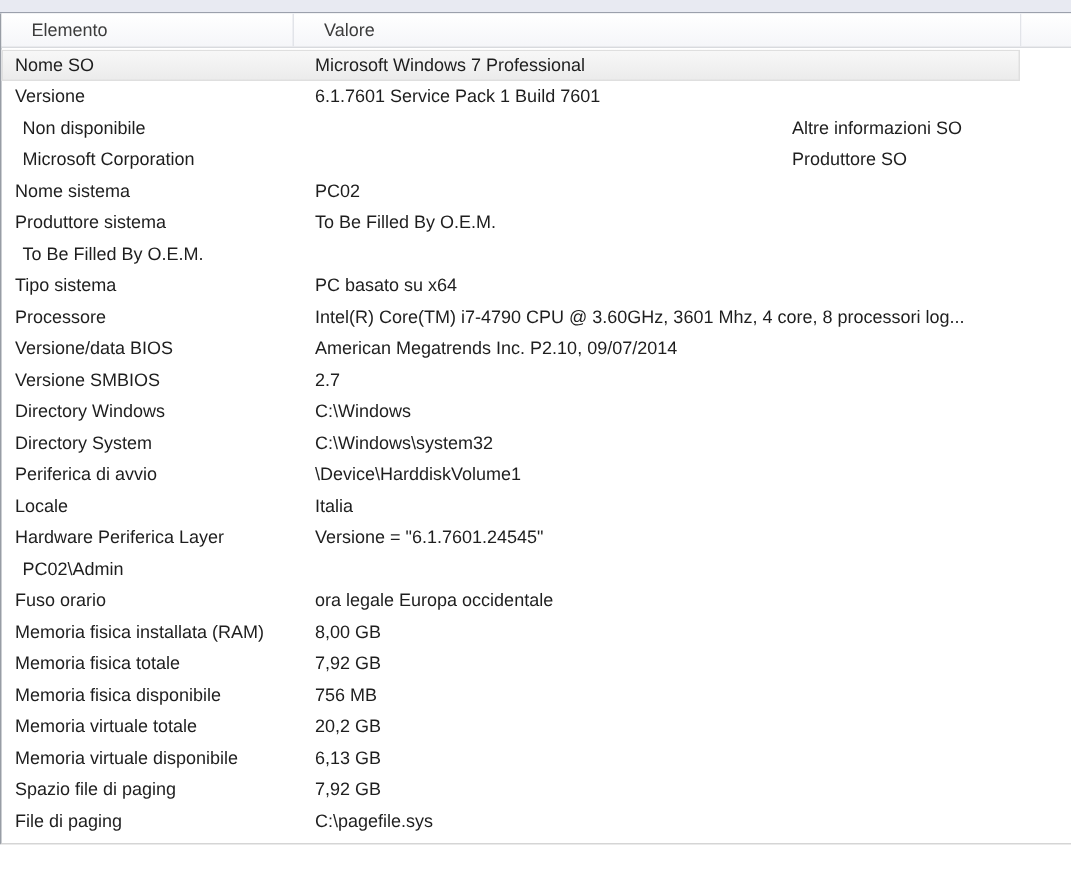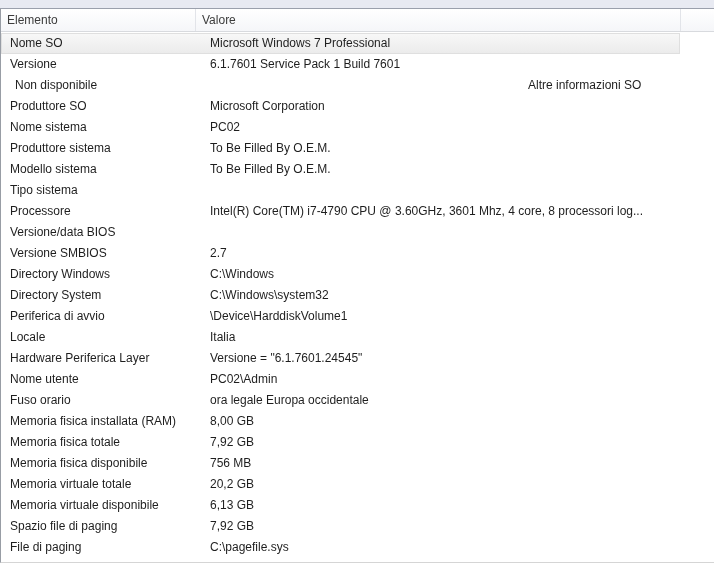--- a/index.html
+++ b/index.html
@@ -25,21 +25,21 @@
   }
   .header-row{
     display:flex;
     height:22px;
     background:linear-gradient(#ffffff,#f5f6f9);
     border-bottom:1px solid #d8dade;
   }
   .hcell{
     box-sizing:border-box;
     line-height:22px;
-    padding-left:6px;
+    padding-left:20px;
     color:#3c3c3c;
     position:relative;
     white-space:nowrap;
     overflow:hidden;
   }
   .hcell.el{width:195px;}
   .hcell.val{width:485px;}
   .hcell.rest{flex:1;padding-left:0;}
   .hcell.el::after,.hcell.val::after{
     content:"";
@@ -83,44 +83,45 @@
   </div>
       <div class="row">
     <div class="cell el">Versione</div>
     <div class="cell val">6.1.7601 Service Pack 1 Build 7601</div>
   </div>
       <div class="row">
     <div class="cell val">Non disponibile</div>
     <div class="cell el">Altre informazioni SO</div>
   </div>
       <div class="row">
+    <div class="cell val">Microsoft Corporation</div>
     <div class="cell el">Produttore SO</div>
-    <div class="cell val">Microsoft Corporation</div>
   </div>
       <div class="row">
     <div class="cell el">Nome sistema</div>
     <div class="cell val">PC02</div>
   </div>
       <div class="row">
     <div class="cell el">Produttore sistema</div>
     <div class="cell val">To Be Filled By O.E.M.</div>
   </div>
       <div class="row">
-    <div class="cell el">Modello sistema</div>
     <div class="cell val">To Be Filled By O.E.M.</div>
   </div>
       <div class="row">
     <div class="cell el">Tipo sistema</div>
+    <div class="cell val">PC basato su x64</div>
   </div>
       <div class="row">
     <div class="cell el">Processore</div>
     <div class="cell val">Intel(R) Core(TM) i7-4790 CPU @ 3.60GHz, 3601 Mhz, 4 core, 8 processori log...</div>
   </div>
       <div class="row">
     <div class="cell el">Versione/data BIOS</div>
+    <div class="cell val">American Megatrends Inc. P2.10, 09/07/2014</div>
   </div>
       <div class="row">
     <div class="cell el">Versione SMBIOS</div>
     <div class="cell val">2.7</div>
   </div>
       <div class="row">
     <div class="cell el">Directory Windows</div>
     <div class="cell val">C:\Windows</div>
   </div>
       <div class="row">
@@ -133,21 +134,20 @@
   </div>
       <div class="row">
     <div class="cell el">Locale</div>
     <div class="cell val">Italia</div>
   </div>
       <div class="row">
     <div class="cell el">Hardware Periferica Layer</div>
     <div class="cell val">Versione = "6.1.7601.24545"</div>
   </div>
       <div class="row">
-    <div class="cell el">Nome utente</div>
     <div class="cell val">PC02\Admin</div>
   </div>
       <div class="row">
     <div class="cell el">Fuso orario</div>
     <div class="cell val">ora legale Europa occidentale</div>
   </div>
       <div class="row">
     <div class="cell el">Memoria fisica installata (RAM)</div>
     <div class="cell val">8,00 GB</div>
   </div>

